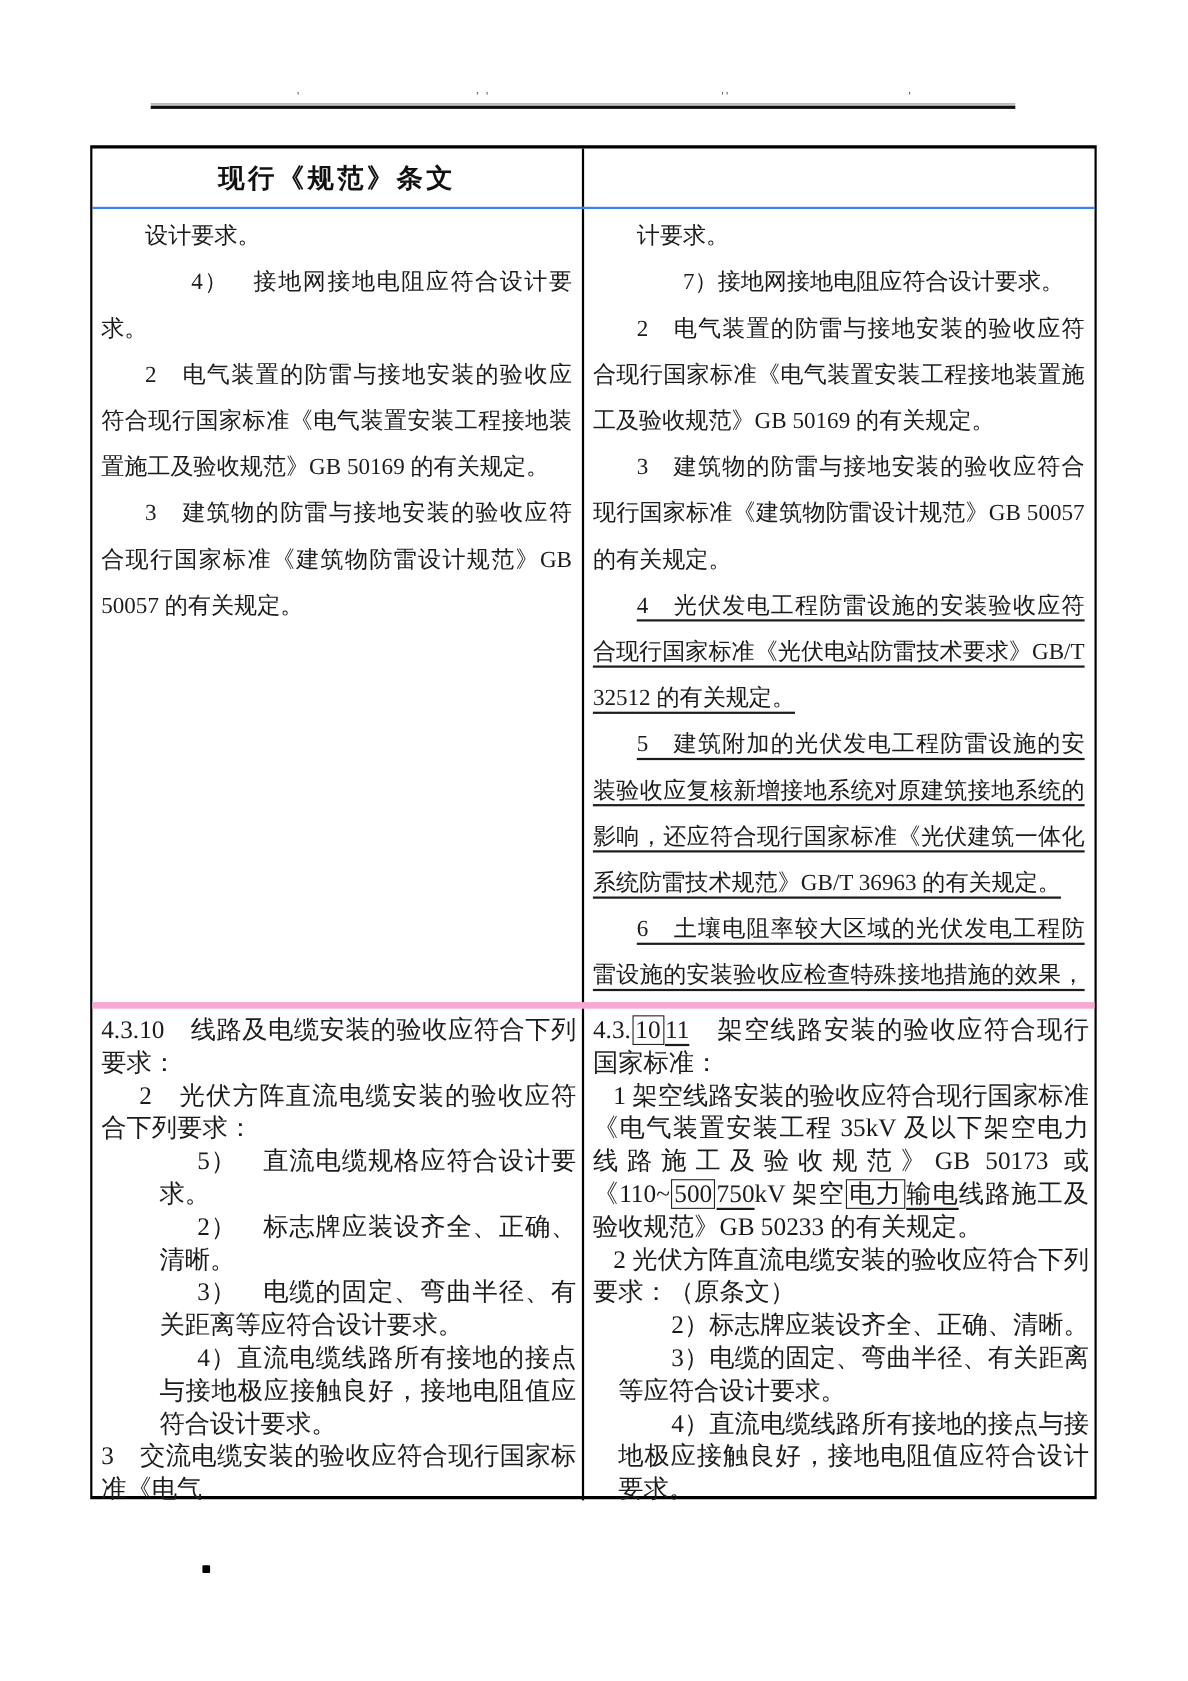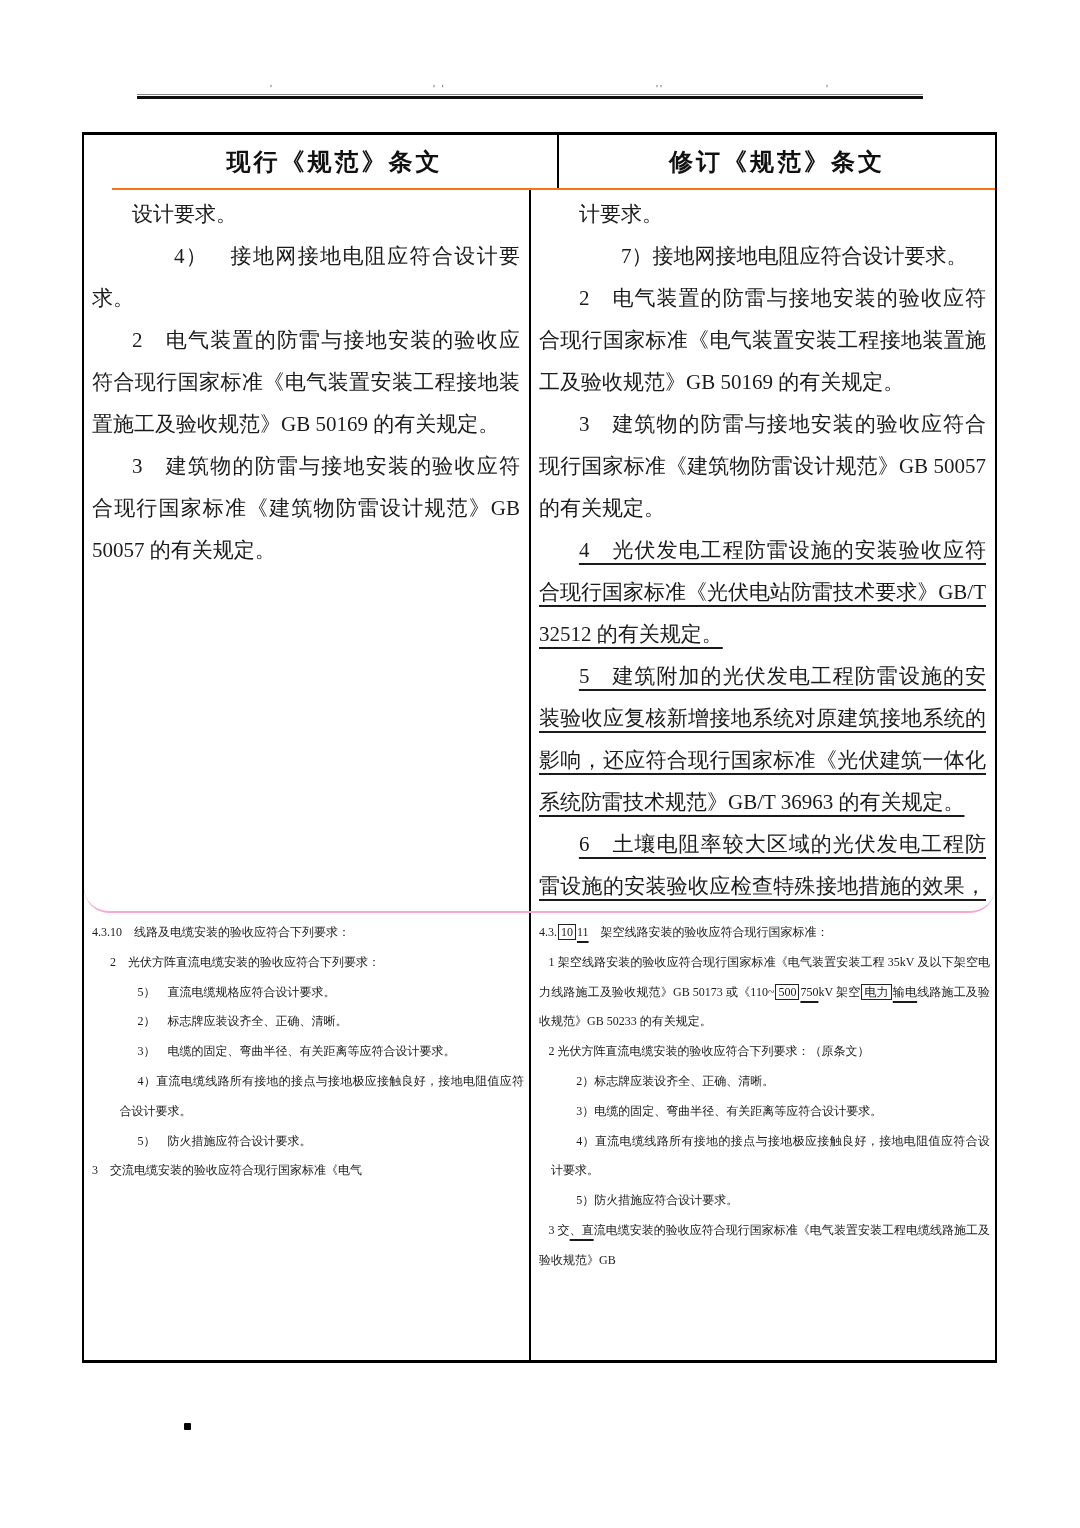--- a/index.html
+++ b/index.html
@@ -14,37 +14,37 @@
   .top-mark{position:absolute;top:82px;font-size:11px;color:#555;letter-spacing:2px;}
   .top-rule{position:absolute;left:137px;top:96px;width:786px;height:3px;background:#101010;}
   .top-rule:after{content:"";position:absolute;left:0;top:-2px;width:100%;height:1px;background:#8a8a8a;}
 
   
   .doc-table{
     position:absolute;left:82px;top:132px;width:915px;height:1231px;
     box-sizing:border-box;border:2px solid #000;border-top-width:3px;border-bottom-width:3px;
     background:#fff;display:flex;flex-direction:column;
   }
-  .t-header{display:flex;height:53px;border-bottom:2px solid #f97316;flex:0 0 auto;margin-left:28px;}
+  .t-header{display:flex;height:53px;border-bottom:2px solid #3b82f6;flex:0 0 auto;}
   .h-cell{
     display:flex;align-items:center;justify-content:center;box-sizing:border-box;
     font-family:"Liberation Sans","DejaVu Sans",sans-serif;font-weight:bold;
     font-size:24px;letter-spacing:3px;color:#111;
   }
   .h-cell.left{width:447px;border-right:2px solid #000;}
   .h-cell.right{flex:1;}
 
   .t-row{display:flex;flex:0 0 auto;}
-  .t-row.r1{height:721px;border-bottom:2px solid #f9a8d4;border-radius:25px;}
+  .t-row.r1{height:721px;border-bottom:6px solid #f9a8d4;}
   .t-row.r2{height:447px;}
   .cell{box-sizing:border-box;overflow:hidden;text-align:justify;}
   .cell.left{width:447px;border-right:2px solid #000;}
   .cell.right{flex:1;}
   .r1 .cell{font-size:21px;line-height:42px;padding:3px 9px 0 8px;}
-  .r2 .cell{font-size:12px;line-height:29.8px;padding:5px 5px 0 8px;}
+  .r2 .cell{font-size:23px;line-height:29.8px;padding:5px 5px 0 8px;}
 
   p.para{margin:0;padding:0;}
   .lvl1{text-indent:1.9em;}
   .r1 .lvl2{text-indent:3.9em;}
   .r2 .cell.left .lvl1{text-indent:1.5em;}
   .r2 .cell.left .lvl2{margin-left:2.3em;text-indent:1.5em;}
   .r2 .cell.right .lvl1{text-indent:0.8em;}
   .r2 .cell.right .lvl2{margin-left:1.0em;text-indent:2.1em;}
 
   
@@ -62,21 +62,20 @@
   <span class="top-mark" style="left:270px;">'</span>
   <span class="top-mark" style="left:433px;">' '</span>
   <span class="top-mark" style="left:656px;">''</span>
   <span class="top-mark" style="left:826px;">'</span>
 
   <div class="top-rule"></div>
 
   <div class="doc-table">
     <div class="t-header">
       <div class="h-cell left">现行《规范》条文</div>
-      <div class="h-cell right">修订《规范》条文</div>
     </div>
 
     <div class="t-row r1">
       <div class="cell left">
           <p class="para lvl1"><span class="seg">设计要求。</span></p>
           <p class="para lvl2"><span class="seg">4）　接地网接地电阻应符合设计要求。</span></p>
           <p class="para lvl1"><span class="seg">2　电气装置的防雷与接地安装的验收应符合现行国家标准《电气装置安装工程接地装置施工及验收规范》GB 50169 的有关规定。</span></p>
           <p class="para lvl1"><span class="seg">3　建筑物的防雷与接地安装的验收应符合现行国家标准《建筑物防雷设计规范》GB 50057 的有关规定。</span></p>
         </div>
       <div class="cell right">
@@ -91,21 +90,20 @@
     </div>
 
     <div class="t-row r2">
       <div class="cell left">
           <p class="para lvl0"><span class="seg">4.3.10　线路及电缆安装的验收应符合下列要求：</span></p>
           <p class="para lvl1"><span class="seg">2　光伏方阵直流电缆安装的验收应符合下列要求：</span></p>
           <p class="para lvl2"><span class="seg">5）　直流电缆规格应符合设计要求。</span></p>
           <p class="para lvl2"><span class="seg">2）　标志牌应装设齐全、正确、清晰。</span></p>
           <p class="para lvl2"><span class="seg">3）　电缆的固定、弯曲半径、有关距离等应符合设计要求。</span></p>
           <p class="para lvl2"><span class="seg">4）直流电缆线路所有接地的接点与接地极应接触良好，接地电阻值应符合设计要求。</span></p>
-          <p class="para lvl2"><span class="seg">5）　防火措施应符合设计要求。</span></p>
           <p class="para lvl0"><span class="seg">3　交流电缆安装的验收应符合现行国家标准《电气</span></p>
         </div>
       <div class="cell right">
           <p class="para lvl0"><span class="seg">4.3.</span><span class="seg box">10</span><span class="seg add">11</span><span class="seg">　架空线路安装的验收应符合现行国家标准：</span></p>
           <p class="para lvl1"><span class="seg">1 架空线路安装的验收应符合现行国家标准《电气装置安装工程 35kV 及以下架空电力线路施工及验收规范》GB 50173 或《110~</span><span class="seg box">500</span><span class="seg add">750</span><span class="seg">kV 架空</span><span class="seg box">电力</span><span class="seg add">输电</span><span class="seg">线路施工及验收规范》GB 50233 的有关规定。</span></p>
           <p class="para lvl1"><span class="seg">2 光伏方阵直流电缆安装的验收应符合下列要求：（原条文）</span></p>
           <p class="para lvl2"><span class="seg">2）标志牌应装设齐全、正确、清晰。</span></p>
           <p class="para lvl2"><span class="seg">3）电缆的固定、弯曲半径、有关距离等应符合设计要求。</span></p>
           <p class="para lvl2"><span class="seg">4）直流电缆线路所有接地的接点与接地极应接触良好，接地电阻值应符合设计要求。</span></p>
           <p class="para lvl2"><span class="seg">5）防火措施应符合设计要求。</span></p>

